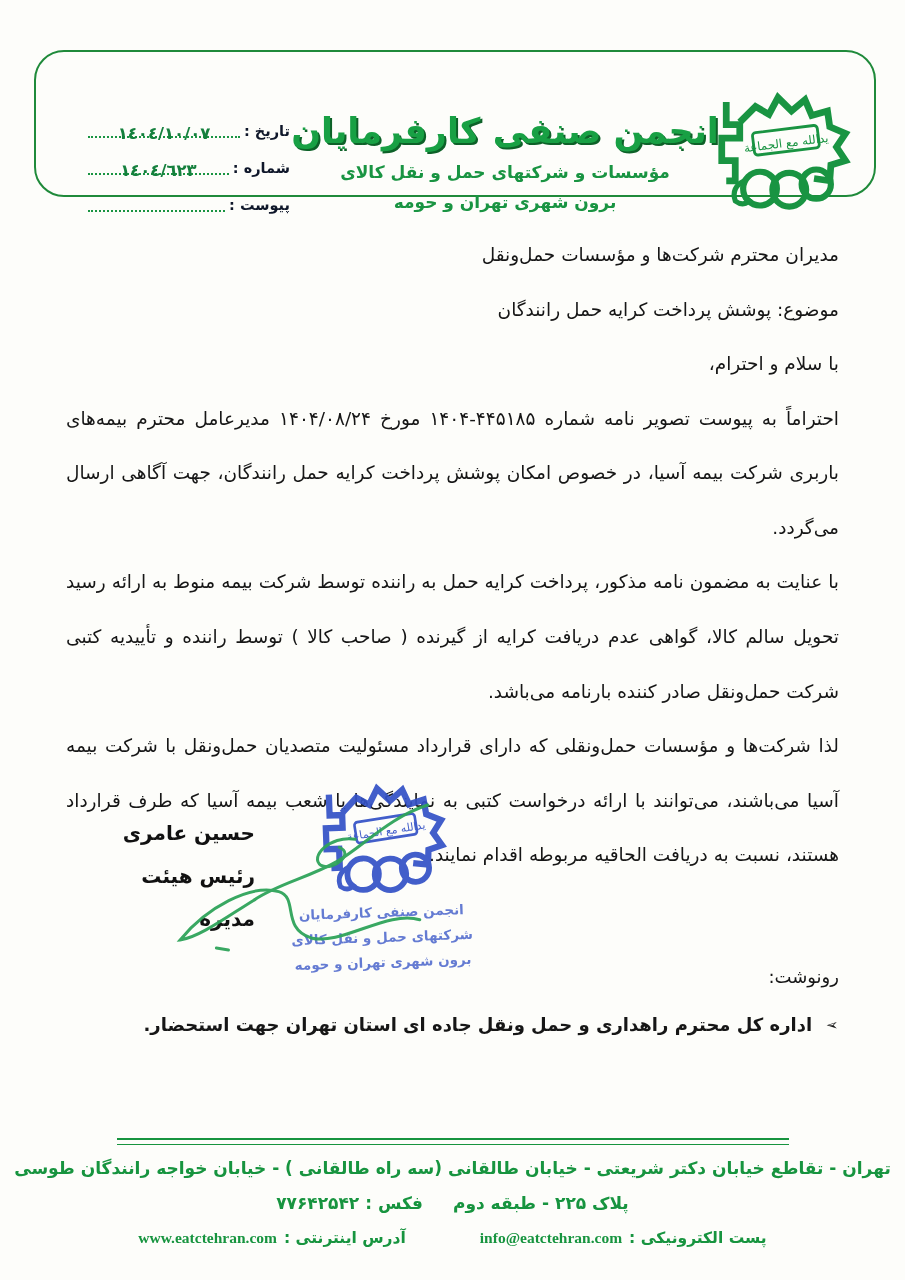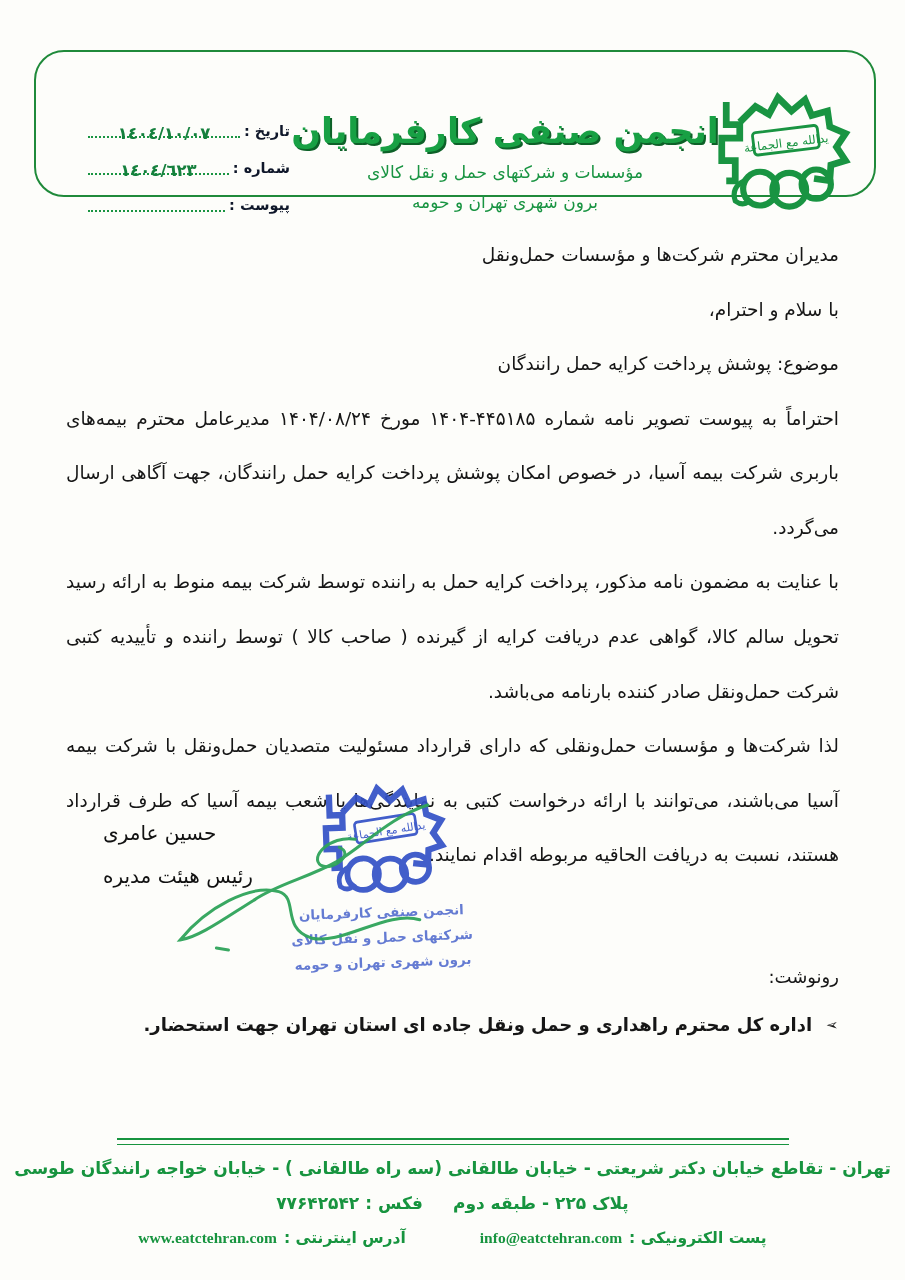--- a/index.html
+++ b/index.html
@@ -25,34 +25,34 @@
   .leader{flex:1; border-bottom:2px dotted #199442; height:16px; position:relative;}
   .fval{
     position:absolute; left:0; right:0; bottom:-6px; text-align:center;
     font-size:16.5px; font-weight:bold; color:#15803d; font-style:normal; line-height:1;
   }
   .title-block{position:absolute; left:248px; top:58px; width:442px; text-align:center;}
   .assoc-title{
     font-size:35px; font-weight:bold; color:#18a044; letter-spacing:1px;
     text-shadow:2px 2px 0 #0d6128, 0 0 1px #ffffff; line-height:1.2; white-space:nowrap;
   }
-  .assoc-sub{color:#199442; font-weight:normal; font-size:17px; line-height:1.1; margin-top:11px; white-space:nowrap;}
+  .assoc-sub{color:#199442; font-weight:bold; font-size:17px; line-height:1.1; margin-top:11px; white-space:nowrap;}
   .logo-green{position:absolute; left:688px; top:84px; width:180px; color:#199442;}
   .emblem{display:block; width:100%;}
   
   .main{
     position:absolute; left:0; right:0; top:228px; padding:0 66px;
     font-size:18.5px; font-weight:normal; color:#161616; line-height:2.95;
   }
   .bline{text-align:right; white-space:nowrap;}
   .para{text-align:justify; margin:0;}
   
   .sign-name{
-    position:absolute; left:103px; top:812px; width:152px; text-align:left;
-    font-size:20px; font-weight:normal; color:#111; line-height:2.15;
+    position:absolute; left:103px; top:812px; width:152px; text-align:right;
+    font-size:20px; font-weight:bold; color:#111; line-height:2.15;
   }
   .stamp{
     position:absolute; left:266px; top:776px; width:228px; color:#3351c6;
     transform:rotate(-2deg); text-align:center; opacity:.92;
   }
   .stamp-lines{font-size:13.5px; font-weight:bold; line-height:1.85; color:#3351c6; opacity:.82;}
   .stamp-lines div{white-space:nowrap;}
   .sig-stroke{position:absolute; left:158px; top:786px; width:302px; height:178px; z-index:3;}
   
   .copy{position:absolute; left:0; right:0; top:968px; padding:0 66px; color:#161616;}
@@ -111,22 +111,22 @@
         <circle cx="90" cy="94" r="15" stroke-width="5.5"></circle>
         <circle cx="114" cy="89" r="13" stroke-width="5.5"></circle>
         <path stroke-width="4.5" d="M50 86 q-12 6 -8 18 q8 6 14 -2"></path>
       </g>
       <text x="87" y="56" font-size="10.5" text-anchor="middle" fill="currentColor" transform="rotate(-7 87 50)">يدالله مع الجماعة</text>
     </svg>
   </div>
 
   <div class="main">
     <div class="bline">مدیران محترم شرکت‌ها و مؤسسات حمل‌ونقل</div>
+    <div class="bline">موضوع: پوشش پرداخت کرایه حمل رانندگان</div>
     <div class="bline">با سلام و احترام،</div>
-    <div class="bline">موضوع: پوشش پرداخت کرایه حمل رانندگان</div>
     <p class="para">احتراماً به پیوست تصویر نامه شماره ⁦۱۴۰۴-۴۴۵۱۸۵⁩ مورخ ۱۴۰۴/۰۸/۲۴ مدیرعامل محترم بیمه‌های باربری شرکت بیمه آسیا، در خصوص امکان پوشش پرداخت کرایه حمل رانندگان، جهت آگاهی ارسال می‌گردد.</p>
     <p class="para">با عنایت به مضمون نامه مذکور، پرداخت کرایه حمل به راننده توسط شرکت بیمه منوط به ارائه رسید تحویل سالم کالا، گواهی عدم دریافت کرایه از گیرنده ( صاحب کالا ) توسط راننده و تأییدیه کتبی شرکت حمل‌ونقل صادر کننده بارنامه می‌باشد.</p>
     <p class="para">لذا شرکت‌ها و مؤسسات حمل‌ونقلی که دارای قرارداد مسئولیت متصدیان حمل‌ونقل با شرکت بیمه آسیا می‌باشند، می‌توانند با ارائه درخواست کتبی به نمایندگی‌ها یا شعب بیمه آسیا که طرف قرارداد هستند، نسبت به دریافت الحاقیه مربوطه اقدام نمایند.</p>
   </div>
 
   <div class="sign-name">
     <div>حسین عامری</div>
     <div>رئیس هیئت مدیره</div>
   </div>
 

